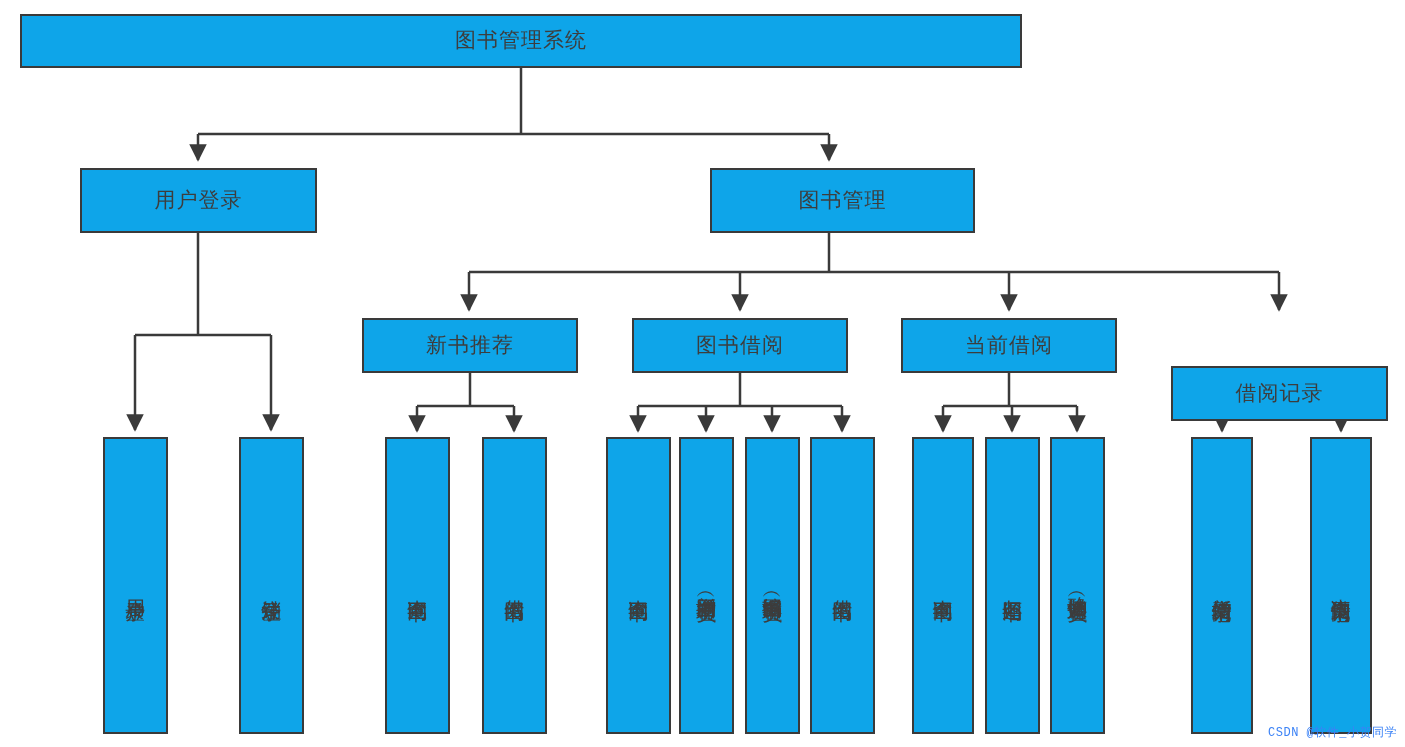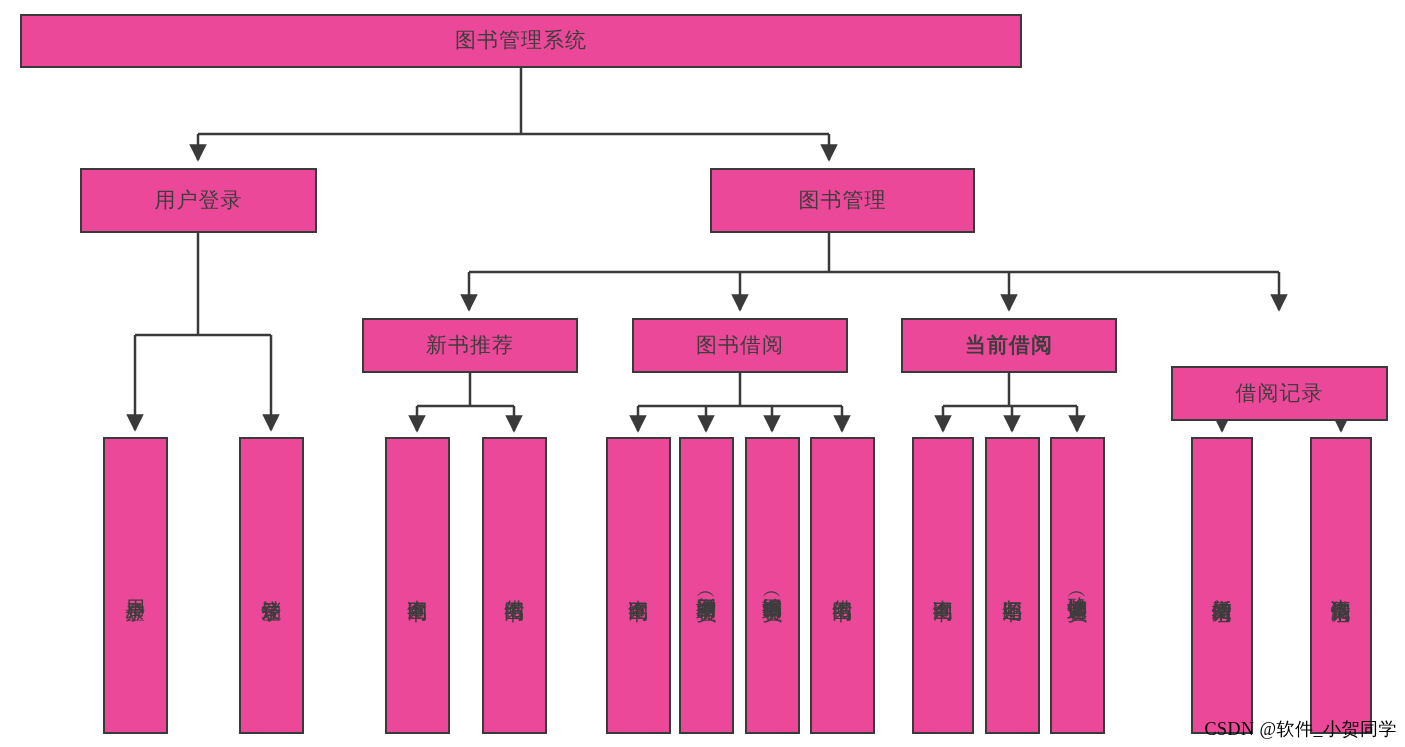--- a/index.html
+++ b/index.html
@@ -23,21 +23,21 @@
     left: 0;
     top: 0;
     width: 1405px;
     height: 747px;
     pointer-events: none;
   }
   .node {
     position: absolute;
     box-sizing: border-box;
     border: 2.5px solid #3a3a3a;
-    background: #ec4899;
+    background: #0ea5e9;
     display: flex;
     align-items: center;
     justify-content: center;
     color: #3d3d3d;
     font-family: "DejaVu Sans", "Liberation Sans", sans-serif;
     z-index: 2;
   }
   .node-h {
     font-size: 21px;
     letter-spacing: 1px;
@@ -52,26 +52,26 @@
     text-orientation: upright;
     align-items: center;
     justify-content: center;
     padding: 4px 0;
     text-align: center;
   }
   .watermark {
     position: absolute;
     right: 8px;
     bottom: 6px;
-    font-size: 18px;
-    color: #000000;
+    font-size: 12px;
+    color: #3b82f6;
     letter-spacing: 0.5px;
     white-space: nowrap;
     z-index: 5;
-    font-family: Liberation Serif, serif;
+    font-family: Liberation Mono, monospace;
   }
 </style>
 </head>
 <body>
 
 <div id="canvas">
 
   <svg id="edges" viewBox="0 0 1405 747" xmlns="http://www.w3.org/2000/svg">
     <defs>
       <marker id="arrow" viewBox="0 0 10 10" refX="9" refY="5" markerWidth="7" markerHeight="7" orient="auto-start-reverse">
@@ -115,21 +115,21 @@
       </g>
   </svg>
 
   <div class="node node-h" style="left: 20px; top: 14px; width: 1002px; height: 54px;">图书管理系统</div>
 
   <div class="node node-h" style="left: 80px; top: 168px; width: 237px; height: 65px;">用户登录</div>
   <div class="node node-h" style="left: 710px; top: 168px; width: 265px; height: 65px;">图书管理</div>
 
   <div class="node node-h" style="left: 632px; top: 318px; width: 216px; height: 55px;">图书借阅</div>
   <div class="node node-h" style="left: 362px; top: 318px; width: 216px; height: 55px;">新书推荐</div>
-  <div class="node node-h" style="left: 901px; top: 318px; width: 216px; height: 55px; font-weight: bold;">当前借阅</div>
+  <div class="node node-h" style="left: 901px; top: 318px; width: 216px; height: 55px;">当前借阅</div>
   <div class="node node-h" style="left: 1171px; top: 318px; width: 217px; height: 55px; margin-top: 48px;">借阅记录</div>
 
   <div class="node node-v" style="left: 103px; top: 437px; width: 65px; height: 297px;">用户登录</div>
   <div class="node node-v" style="left: 239px; top: 437px; width: 65px; height: 297px;">注销登录</div>
   <div class="node node-v" style="left: 385px; top: 437px; width: 65px; height: 297px;">查询图书</div>
   <div class="node node-v" style="left: 482px; top: 437px; width: 65px; height: 297px;">借阅图书</div>
   <div class="node node-v" style="left: 606px; top: 437px; width: 65px; height: 297px;">查询图书</div>
   <div class="node node-v" style="left: 679px; top: 437px; width: 55px; height: 297px;">新增图书（管理员）</div>
   <div class="node node-v" style="left: 745px; top: 437px; width: 55px; height: 297px;">编辑图书（管理员）</div>
   <div class="node node-v" style="left: 810px; top: 437px; width: 65px; height: 297px;">借阅图书</div>

